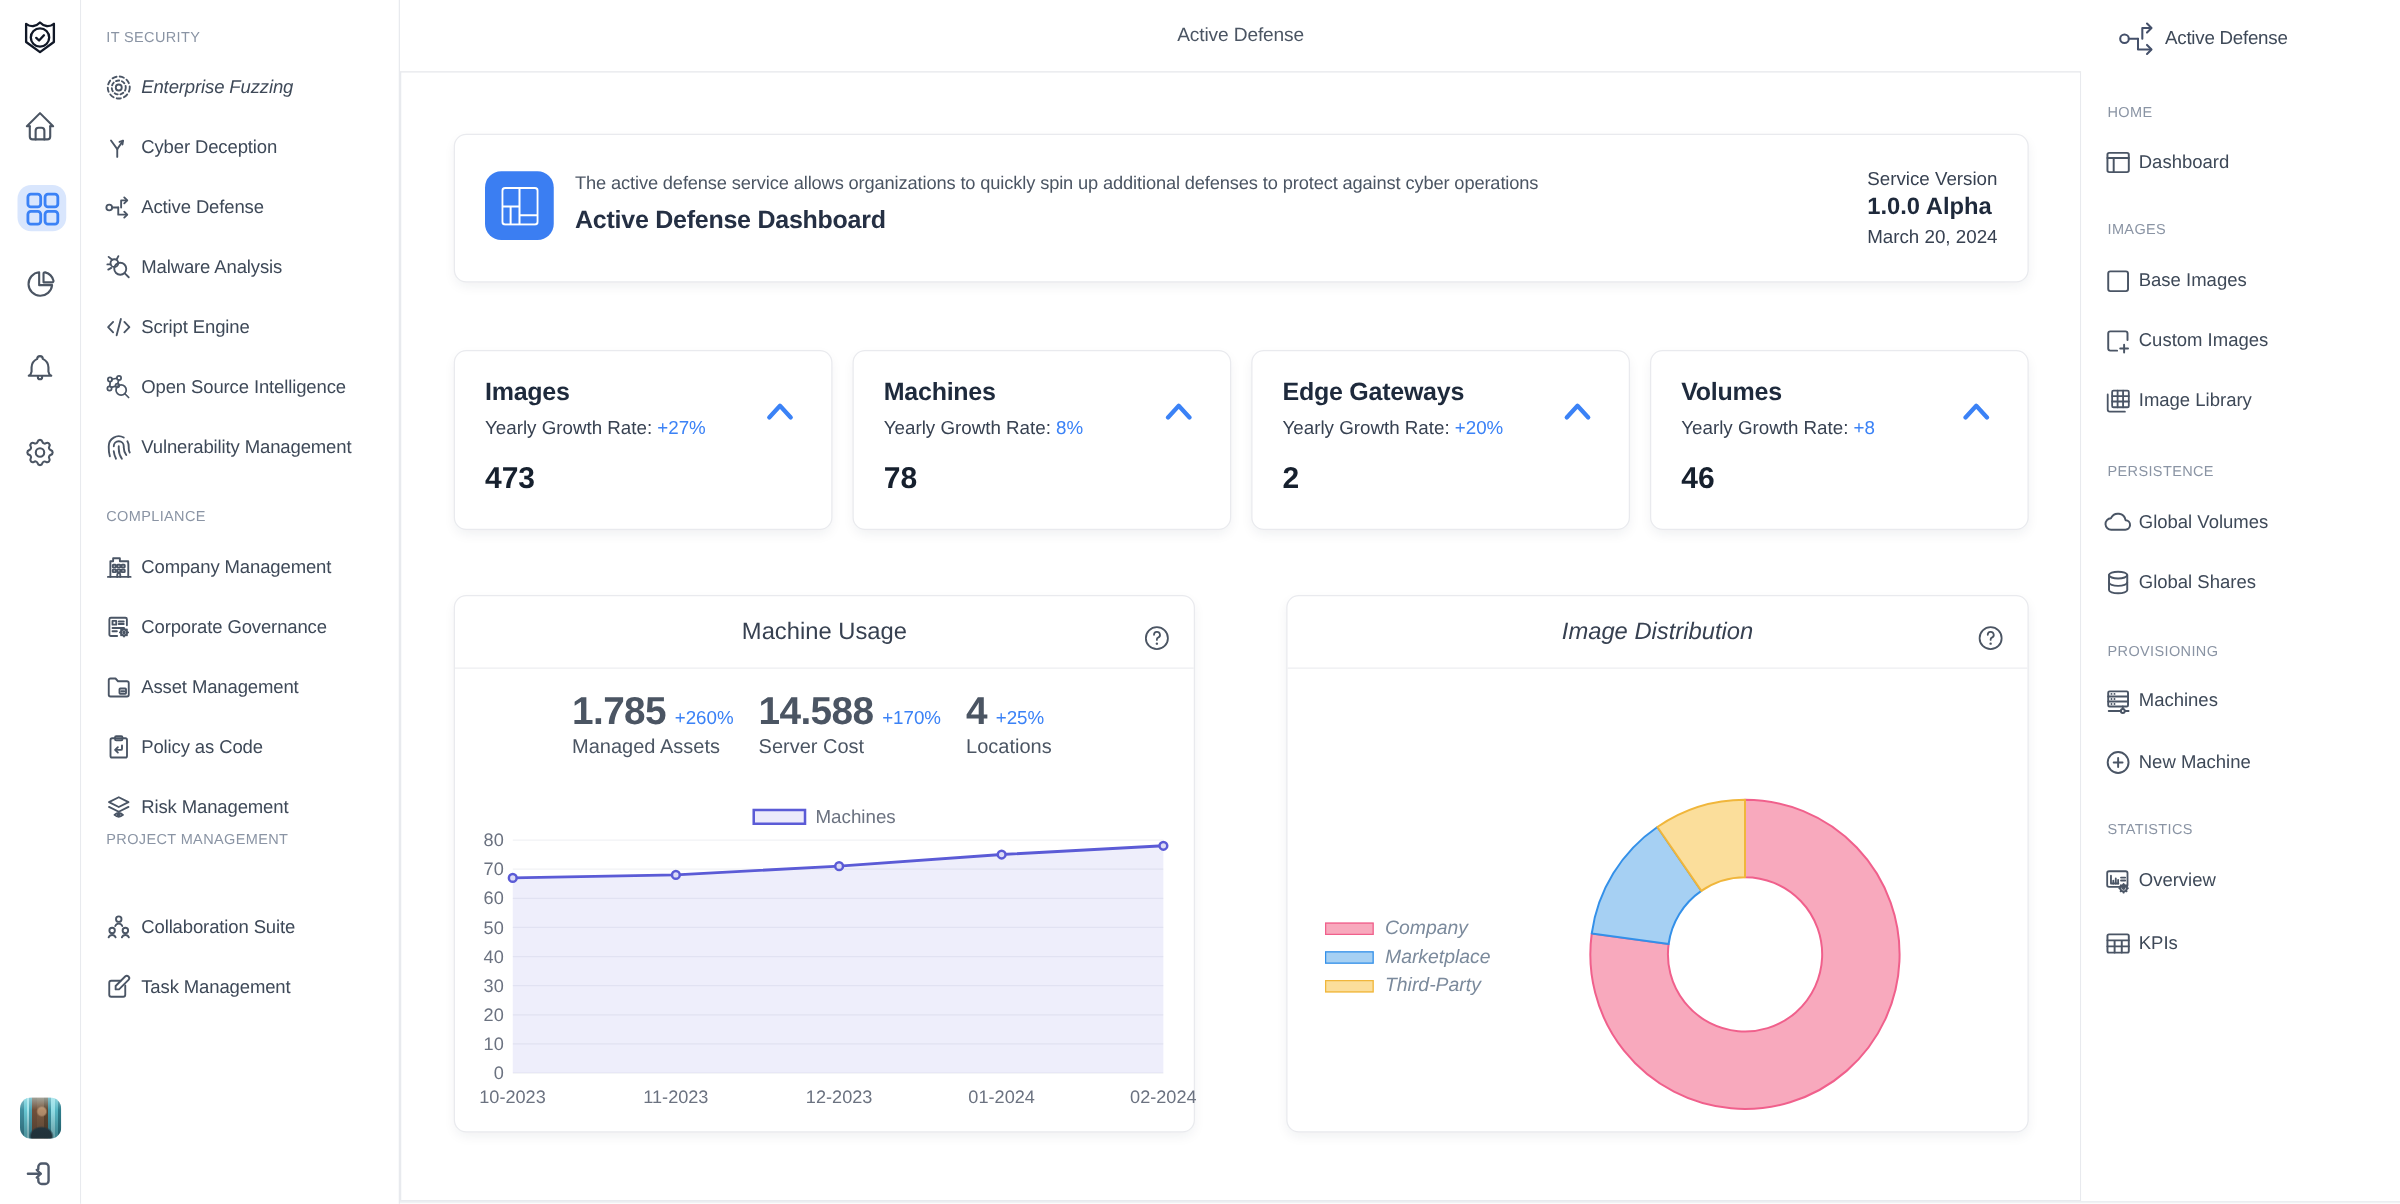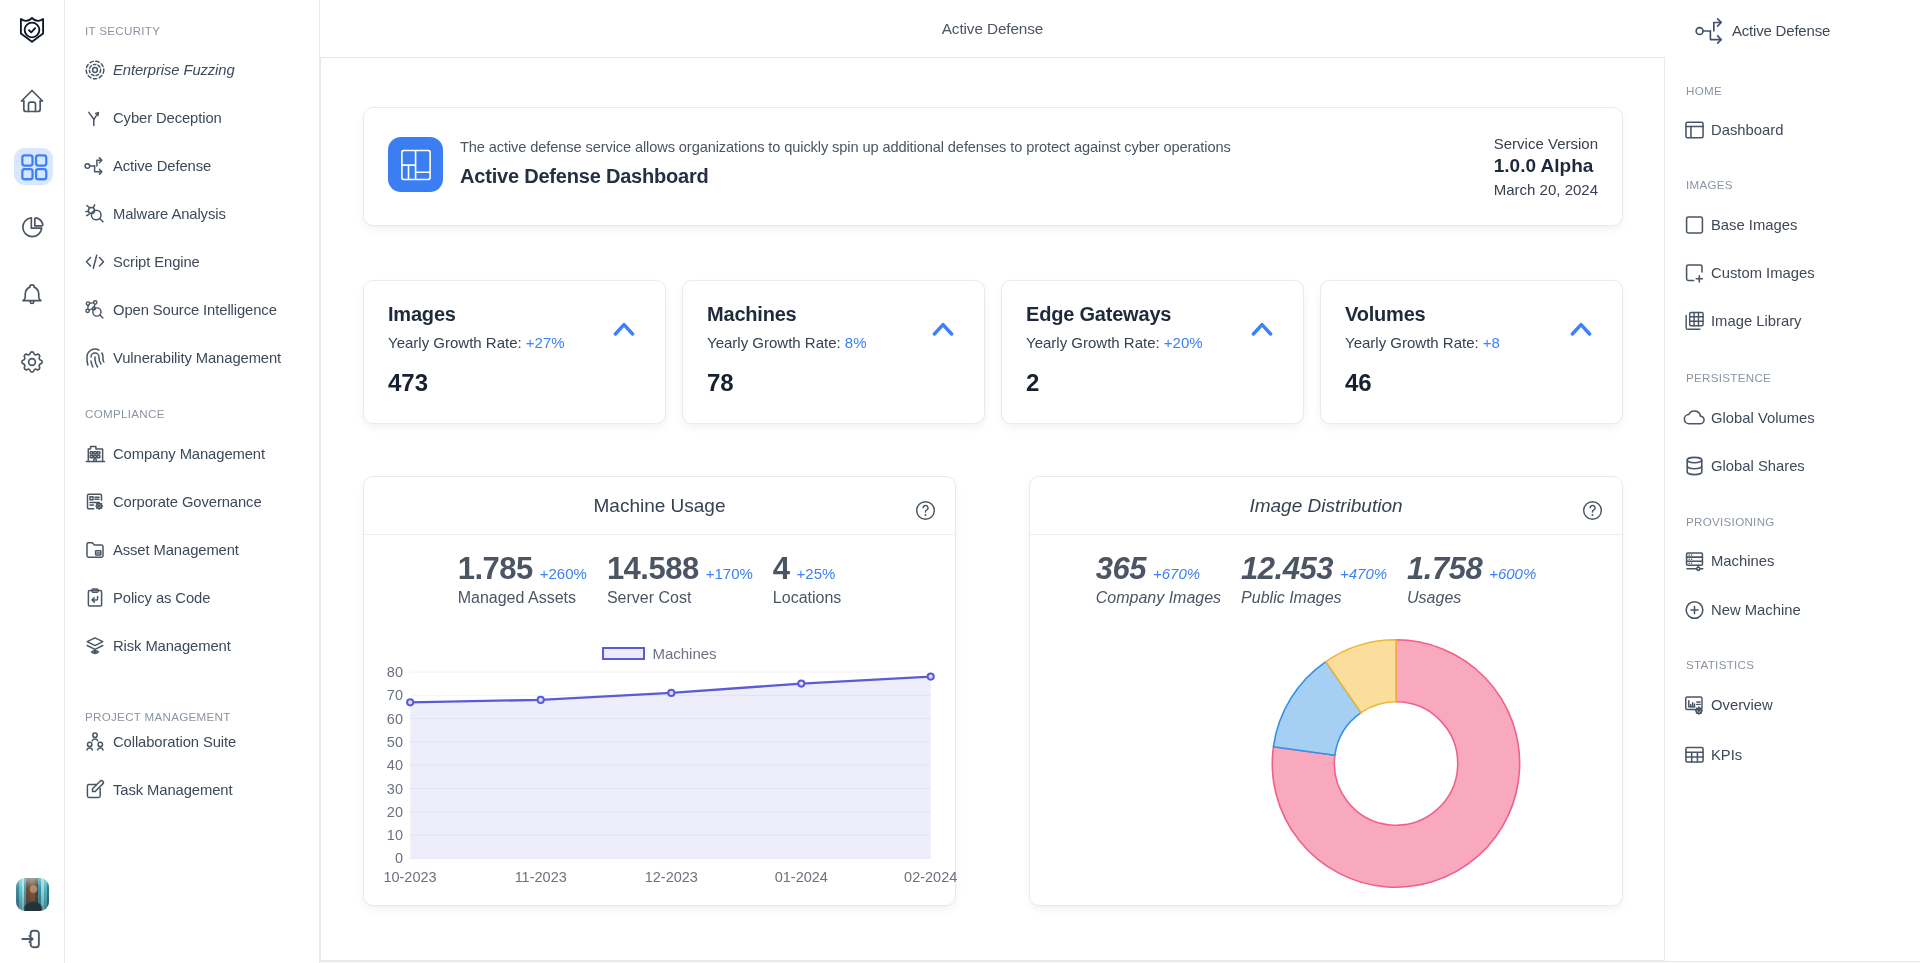--- a/index.html
+++ b/index.html
@@ -232,21 +232,21 @@
   </div>
   <div class="mitem" style="top:646px;">
     <svg width="24" height="24" viewBox="0 0 24 24" fill="none" stroke="currentColor" stroke-width="1.5" stroke-linecap="round" stroke-linejoin="round">
       <path d="M12 3.8 L4.2 7.7 L12 11.6 L19.8 7.7 Z"></path>
       <path d="M4.2 11.5 L12 15.4 L19.8 11.5"></path>
       <path d="M8.6 17.9 q3.4-2.9 6.8 0 q-3.4 2.9-6.8 0 Z"></path>
         <circle cx="12" cy="17.9" r="0.8" fill="currentColor"></circle>
     </svg>
     <span>Risk Management</span>
   </div>
-  <div class="sect" style="top:716px;">PROJECT MANAGEMENT</div>
+  <div class="sect" style="top:672px;">PROJECT MANAGEMENT</div>
   <div class="mitem" style="top:742px;">
     <svg width="24" height="24" viewBox="0 0 24 24" fill="none" stroke="currentColor" stroke-width="1.5" stroke-linecap="round" stroke-linejoin="round">
       <circle cx="12" cy="5.3" r="2.2"></circle>
         <path d="M9.2 10.8 a3 3 0 0 1 5.6 0"></path>
       <circle cx="6.7" cy="14.4" r="2.2"></circle>
         <path d="M3.9 19.9 a3 3 0 0 1 5.6 0"></path>
       <circle cx="17.3" cy="14.4" r="2.2"></circle>
         <path d="M14.5 19.9 a3 3 0 0 1 5.6 0"></path>
     </svg>
     <span>Collaboration Suite</span>
@@ -377,24 +377,33 @@
         <circle cx="12" cy="12" r="9.2"></circle>
         <path d="M9.6 9.2 a2.5 2.5 0 1 1 3.4 2.4 c-.7.3-1 .8-1 1.5 v.4"></path>
         <path d="M12 16.6 v.01" stroke-width="2"></path>
       </svg>
     </div>
     <svg style="position:absolute;left:0;top:0;" width="594" height="430" viewBox="0 0 594 430">
       <path d="M366.0 162.8 A123.7 123.7 0 1 1 243.4 269.8 L304.9 278.2 A61.7 61.7 0 1 0 366.0 224.8 Z" fill="#f8a9bd" stroke="#f0608c" stroke-width="1.6" stroke-linejoin="round"></path>
       <path d="M243.4 269.8 A123.7 123.7 0 0 1 295.9 184.6 L331.1 235.7 A61.7 61.7 0 0 0 304.9 278.2 Z" fill="#a6d0f3" stroke="#3390e9" stroke-width="1.6" stroke-linejoin="round"></path>
       <path d="M295.9 184.6 A123.7 123.7 0 0 1 366.0 162.8 L366.0 224.8 A61.7 61.7 0 0 0 331.1 235.7 Z" fill="#fbde9b" stroke="#f0b63b" stroke-width="1.6" stroke-linejoin="round"></path>
     </svg>
-    <div class="cstats">
-      <div class="cg"><span class="n">365</span><span class="p">+670%</span><div class="l">Company Images</div></div>
-      <div class="cg"><span class="n">12.453</span><span class="p">+470%</span><div class="l">Public Images</div></div>
-      <div class="cg"><span class="n">1.758</span><span class="p">+600%</span><div class="l">Usages</div></div>
+    <div class="dlegend">
+      <div class="row">
+          <span class="sw" style="background:#f8a9bd;border-color:#f0608c;"></span>
+          <span class="tx">Company</span>
+        </div>
+      <div class="row">
+          <span class="sw" style="background:#a6d0f3;border-color:#3390e9;"></span>
+          <span class="tx">Marketplace</span>
+        </div>
+      <div class="row">
+          <span class="sw" style="background:#fbde9b;border-color:#f0b63b;"></span>
+          <span class="tx">Third-Party</span>
+        </div>
     </div>
   </div>
 </div>
 <div id="rside">
   <div class="hdr">
     <svg width="36" height="36" viewBox="0 0 24 24" fill="none" stroke="#44506a" stroke-width="1.1" stroke-linecap="round" stroke-linejoin="round">
       <circle cx="4.4" cy="12" r="2.3"></circle>
         <path d="M6.7 12 H11.6"></path>
       <path d="M13.9 12 V6.3 H18.4"></path>
         <path d="M16.4 3.9 L18.8 6.3 L16.4 8.7"></path>

